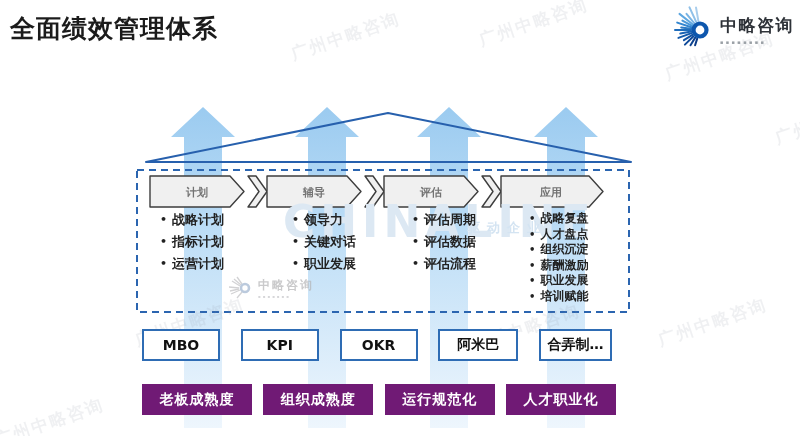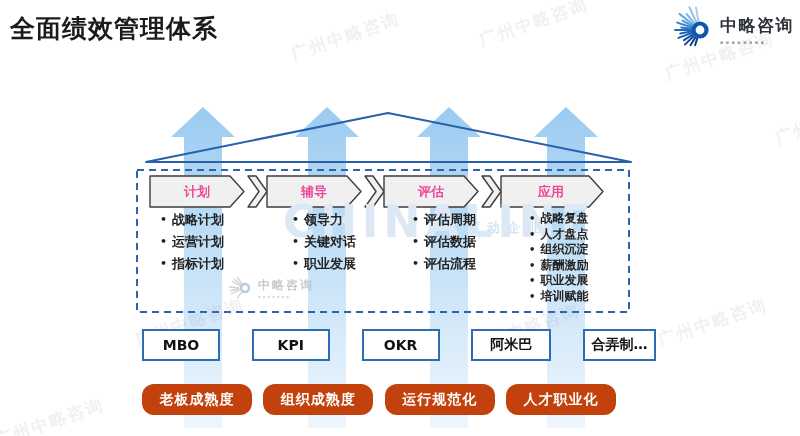--- a/index.html
+++ b/index.html
@@ -26,42 +26,42 @@
   .logo-txt{display:flex;flex-direction:column;margin-left:2px;}
   .logo-name{font-size:17px;font-weight:bold;color:#2e3238;letter-spacing:1.5px;}
   .logo-tagline{margin-top:2px;font-size:5px;color:#9aa0a6;letter-spacing:2.4px;}
 
   
   .roof-label{position:absolute;left:238px;top:135px;width:300px;z-index:2;text-align:center;
               font-size:16px;font-weight:bold;color:#111;}
 
   
   .stage-label{position:absolute;top:180px;height:24px;width:94px;z-index:2;display:flex;
-               align-items:center;justify-content:center;font-size:13px;font-weight:bold;color:#ec4899;}
+               align-items:center;justify-content:center;font-size:11px;font-weight:bold;color:#737373;}
 
   
   .col{position:absolute;top:209px;z-index:2;margin:0;padding:0;list-style:none;width:120px;}
   .col li{display:flex;align-items:flex-start;font-size:13px;font-weight:bold;color:#222;line-height:22px;}
   .col li::before{content:"•";margin-right:5px;font-size:11px;line-height:22px;}
   .col.tight li{font-size:12px;line-height:15.6px;}
   .col.tight li::before{font-size:10px;line-height:15.6px;}
 
   
-  .methods{position:absolute;left:142px;top:329px;width:514px;z-index:2;display:flex;
+  .methods{position:absolute;left:142px;top:329px;width:470px;z-index:2;display:flex;
            justify-content:space-between;border-radius:13px;}
   .method-box{height:32px;border:2px solid #2e6cb4;background:#fff;box-sizing:border-box;
               display:flex;align-items:center;justify-content:center;font-size:14px;font-weight:bold;color:#111;}
   .method-box:nth-child(-n+3){width:78px;}
   .method-box:nth-child(4){width:80px;}
   .method-box:nth-child(5){width:73px;}
 
   
   .foundations{position:absolute;left:142px;top:384px;width:474px;z-index:2;display:flex;
                justify-content:space-between;}
-  .fnd-btn{width:110px;height:31px;background:#c2410c;border-radius:12px;color:#fff;
+  .fnd-btn{width:110px;height:31px;background:#701a75;border-radius:0;color:#fff;
            display:flex;align-items:center;justify-content:center;font-size:14px;font-weight:bold;
            letter-spacing:1px;}
 </style>
 </head>
 <body>
 
 <div class="canvas">
 
   <svg class="bg-svg" width="800" height="436" viewBox="0 0 800 436">
     <defs>
@@ -152,22 +152,22 @@
   </div>
 
 
   <div class="stage-label" style="left:150px">计划</div>
   <div class="stage-label" style="left:384px">评估</div>
   <div class="stage-label" style="left:267px">辅导</div>
   <div class="stage-label" style="left:501px;width:100px">应用</div>
 
   <ul class="col" style="left:160px">
     <li>战略计划</li>
+    <li>指标计划</li>
     <li>运营计划</li>
-    <li>指标计划</li>
   </ul>
   <ul class="col" style="left:292px">
     <li>领导力</li>
     <li>关键对话</li>
     <li>职业发展</li>
   </ul>
   <ul class="col" style="left:412px">
     <li>评估周期</li>
     <li>评估数据</li>
     <li>评估流程</li>

